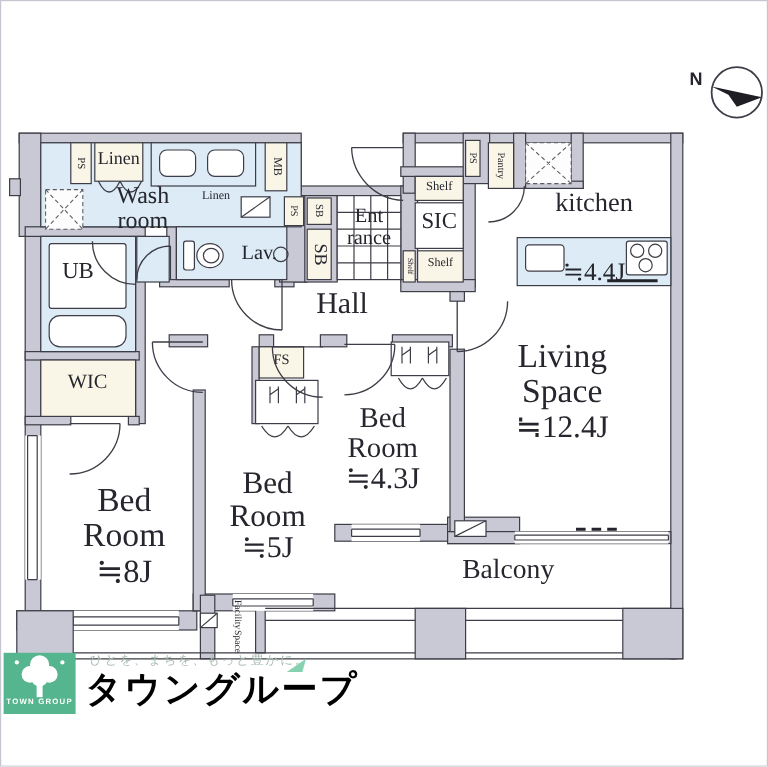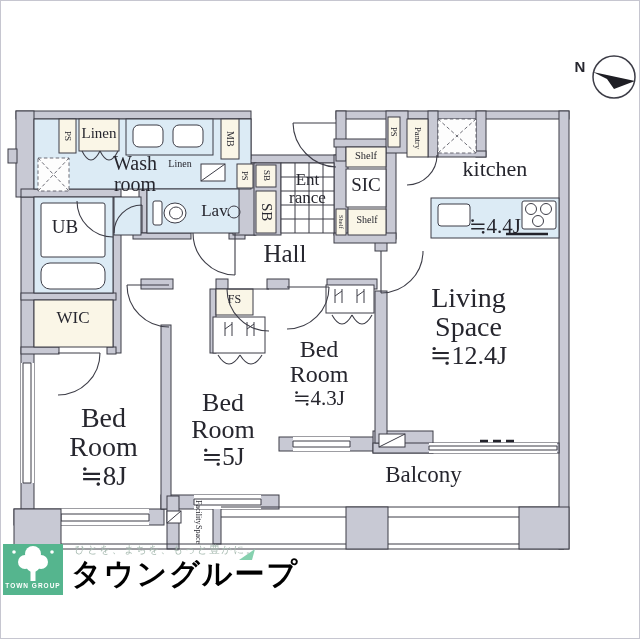--- a/index.html
+++ b/index.html
@@ -190,21 +190,21 @@
       <circle cx="51" cy="551" r="1.8"></circle>
     </g>
     <path d="M238 559 L254 548 L251 559 Z" fill="#86d1af"></path>
   </g>
 </svg>
 
 <div class="lbl" style="left:78px;top:125px;width:40px;font-size:15px;">Linen</div>
 <div class="vlbl" style="left:58px;top:118px;width:17px;height:34px;font-size:9px;">PS</div>
 <div class="vlbl" style="left:220px;top:118px;width:18px;height:40px;font-size:10px;">MB</div>
 
-<div class="lbl" style="left:96px;top:152px;width:76px;font-size:20px;">
+<div class="lbl" style="left:80px;top:152px;width:76px;font-size:20px;">
   <span style="display:block">Wash</span>
   <span style="display:block">room</span>
 </div>
 <div class="lbl" style="left:160px;top:158px;width:38px;font-size:10px;">Linen</div>
 <div class="vlbl" style="left:236px;top:163px;width:16px;height:24px;font-size:8.5px;">PS</div>
 <div class="vlbl" style="left:255px;top:164px;width:20px;height:22px;font-size:9px;">SB</div>
 <div class="vlbl" style="left:255px;top:190px;width:20px;height:42px;font-size:15px;">SB</div>
 
 <div class="lbl" style="left:278px;top:170px;width:57px;font-size:17px;">
   <span style="display:block">Ent</span>
@@ -226,39 +226,39 @@
 
 <div class="lbl" style="left:32px;top:216px;width:64px;font-size:19px;">UB</div>
 <div class="lbl" style="left:194px;top:201px;width:42px;font-size:17px;">Lav.</div>
 <div class="lbl" style="left:240px;top:240px;width:88px;font-size:25px;">Hall</div>
 <div class="lbl" style="left:28px;top:308px;width:88px;font-size:17px;">WIC</div>
 <div class="lbl" style="left:215px;top:292px;width:37px;font-size:12px;">FS</div>
 
 <div class="lbl" style="left:405px;top:282px;width:125px;">
   <span style="display:block;font-size:28px;">Living</span>
   <span style="display:block;font-size:28px;">Space</span>
-  <span style="display:block;font-size:26px;">≒12.4J</span>
+  <span style="display:block;font-size:26px;font-family:Liberation Serif, serif;">≒12.4J</span>
 </div>
 
 <div class="lbl" style="left:55px;top:402px;width:95px;">
   <span style="display:block;font-size:28px;">Bed</span>
   <span style="display:block;font-size:28px;">Room</span>
   <span style="display:block;font-size:27px;">≒8J</span>
 </div>
 
 <div class="lbl" style="left:172px;top:388px;width:100px;">
   <span style="display:block;font-size:26px;">Bed</span>
   <span style="display:block;font-size:26px;">Room</span>
   <span style="display:block;font-size:25px;">≒5J</span>
 </div>
 
 <div class="lbl" style="left:272px;top:336px;width:92px;">
   <span style="display:block;font-size:24px;">Bed</span>
   <span style="display:block;font-size:24px;">Room</span>
-  <span style="display:block;font-size:21px;">≒4.3J</span>
+  <span style="display:block;font-size:25px;">≒4.3J</span>
 </div>
 
 <div class="lbl" style="left:375px;top:462px;width:95px;font-size:23px;">Balcony</div>
 
 <div class="vlbl" style="left:181px;top:500px;width:32px;height:42px;font-size:8px;writing-mode:vertical-lr;">
   <span style="display:block">Facility</span>
   <span style="display:block">Space</span>
 </div>
 
 <div class="lbl sans" style="left:569px;top:58px;width:20px;font-size:15px;font-weight:bold;">N</div>

